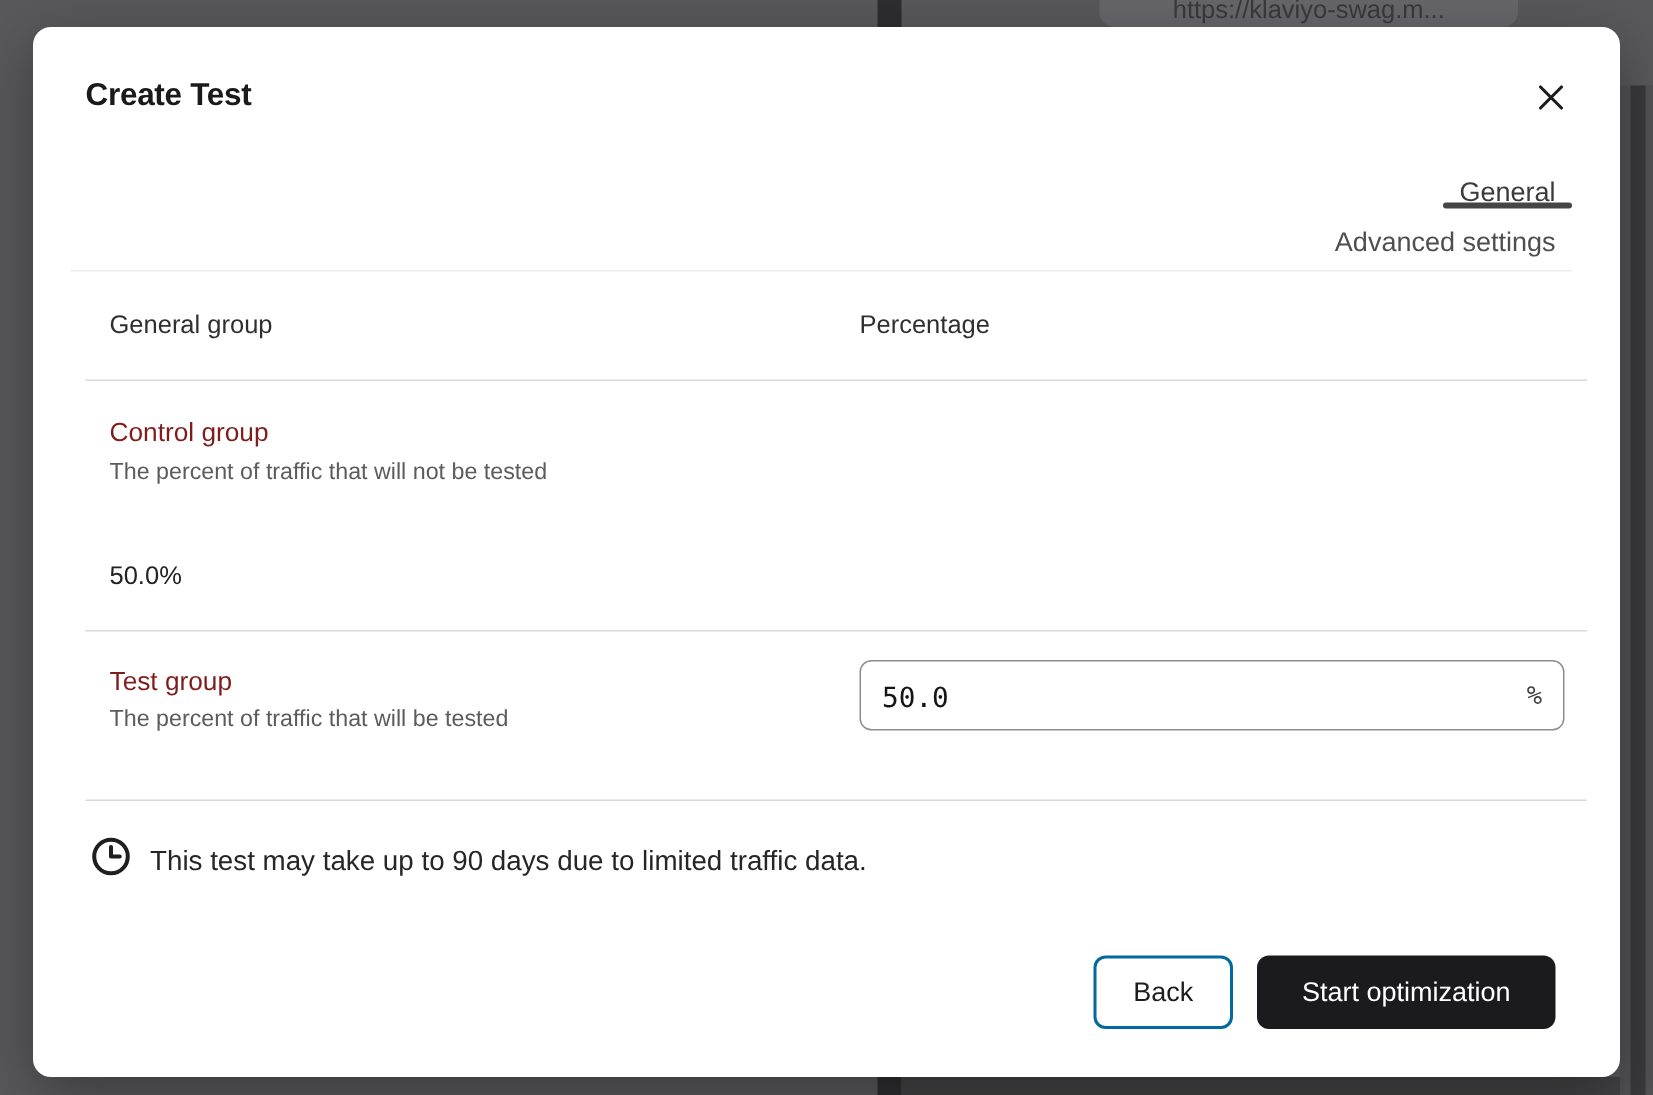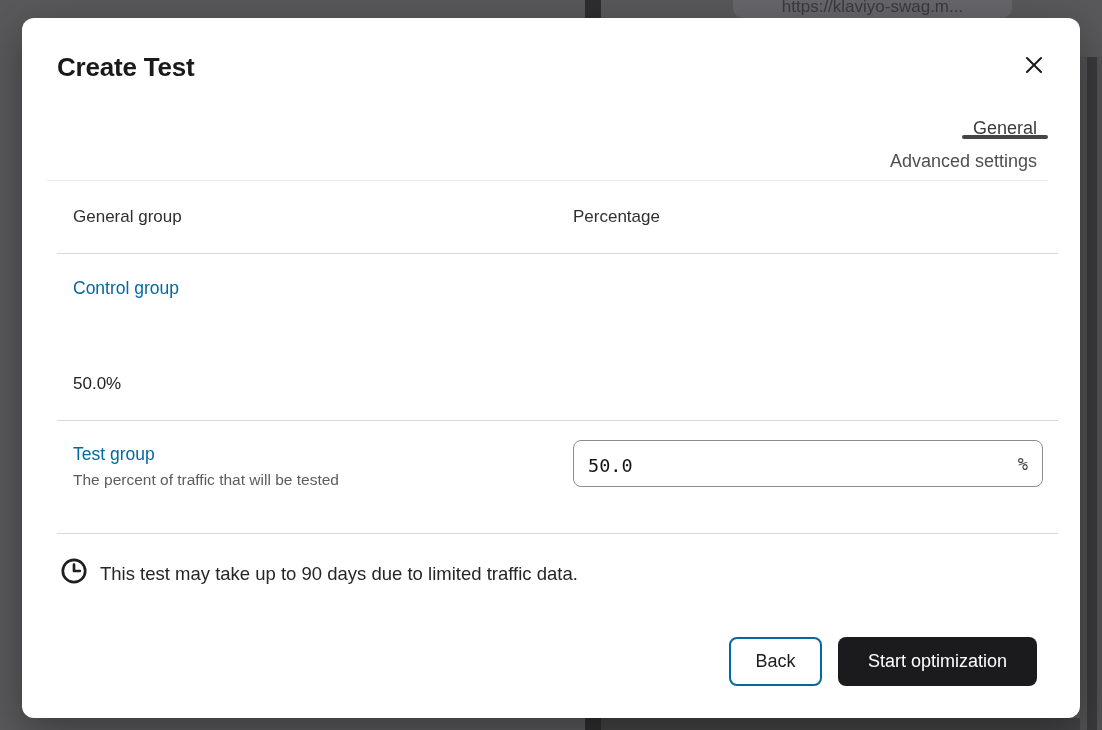--- a/index.html
+++ b/index.html
@@ -31,21 +31,21 @@
     position: absolute; left: 22px; top: 18px;
     width: 1058px; height: 700px;
     background: #ffffff; border-radius: 12px;
     box-shadow: 0 12px 40px rgba(0,0,0,0.35);
     z-index: 2;
   }
   .modal * { position: absolute; }
 
   .modal-title {
     left: 35px; top: 34px;
-    font-size: 26px; font-weight: 700; color: #1a1a1a;
+    font-size: 21px; font-weight: 700; color: #1a1a1a;
     letter-spacing: -0.2px; white-space: nowrap;
   }
   .close-btn {
     left: 992px; top: 27px; width: 40px; height: 40px;
     background: transparent; border: none; cursor: pointer;
     display: flex; align-items: center; justify-content: center;
   }
   .close-btn svg { position: static; }
 
   
@@ -67,21 +67,21 @@
   .tab .indicator {
     position: absolute; left: 0; right: 0; bottom: 0;
     height: 4px; border-radius: 3px; background: #454545;
   }
   .tab span { position: static; }
 
   
   .col-header { top: 189px; font-size: 17px; color: #2f2f2f; white-space: nowrap; }
   .divider { left: 35px; width: 1001px; height: 1px; background: #d9d9d9; }
 
-  .cell-name  { left: 51px; font-size: 17.5px; color: #0369a1; white-space: nowrap; }
+  .cell-name  { left: 51px; font-size: 17.5px; color: #7f1d1d; white-space: nowrap; }
   .cell-desc  { left: 51px; font-size: 15.5px; color: #5c5c5c; white-space: nowrap; }
   .cell-value { left: 51px; font-size: 17px; color: #222222; white-space: nowrap; }
 
   .input-wrap { left: 551px; top: 422px; width: 470px; height: 47px; }
   .input-wrap input {
     position: absolute; left: 0; top: 0; width: 470px; height: 47px;
     border: 1px solid #8d8d8d; border-radius: 8px; background: #ffffff;
     padding: 4px 44px 0 14px;
     font-family: "DejaVu Sans Mono", monospace;
     font-size: 18.5px; color: #151515; outline: none;
@@ -147,20 +147,21 @@
     <button class="tab">
       <span>Advanced settings</span>
     </button>
   </div>
 
   <div class="col-header" style="left:51px;">General group</div>
   <div class="col-header" style="left:551px;">Percentage</div>
   <div class="divider" style="top:235px;"></div>
 
   <div class="cell-name" style="top:260px;">Control group</div>
+  <div class="cell-desc" style="top:288px;">The percent of traffic that will not be tested</div>
   <div class="cell-value" style="top:356px;">50.0%</div>
   <div class="divider" style="top:402px;"></div>
 
   <div class="cell-name" style="top:426px;">Test group</div>
   <div class="cell-desc" style="top:453px;">The percent of traffic that will be tested</div>
   <div class="input-wrap">
     <input type="text" value="50.0" style="">
     <span class="suffix">%</span>
   </div>
   <div class="divider" style="top:515px;"></div>

